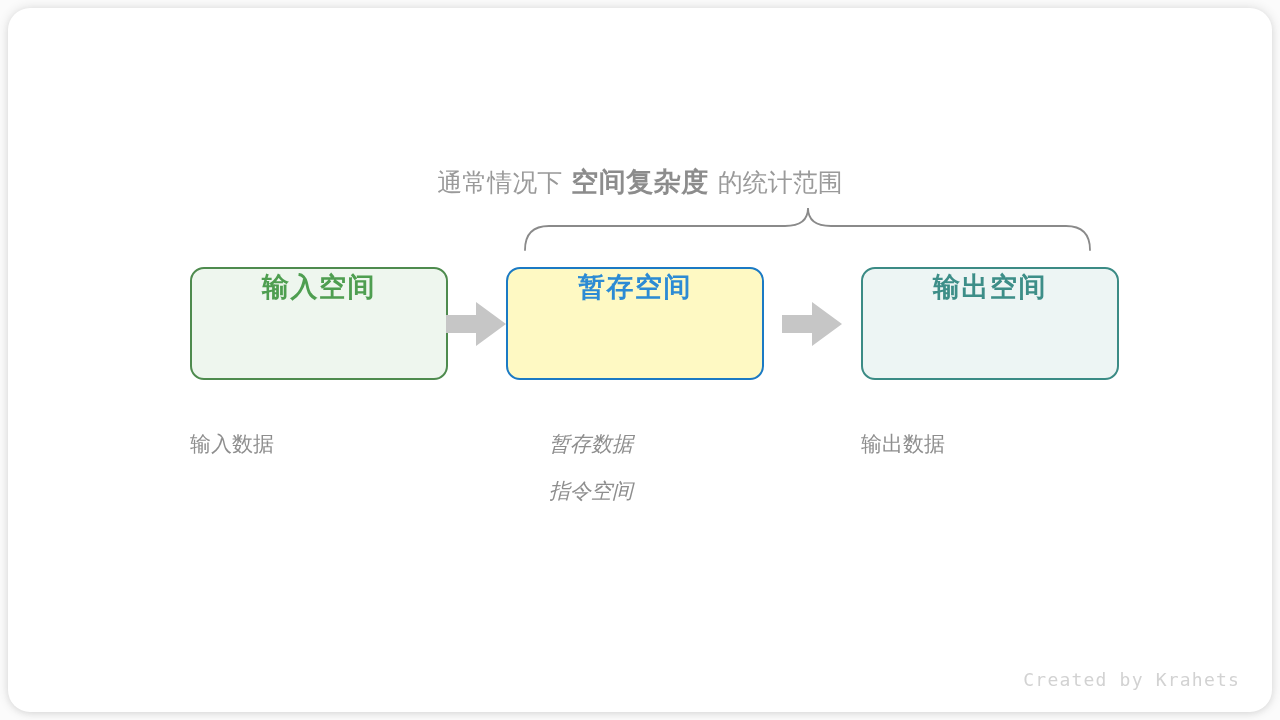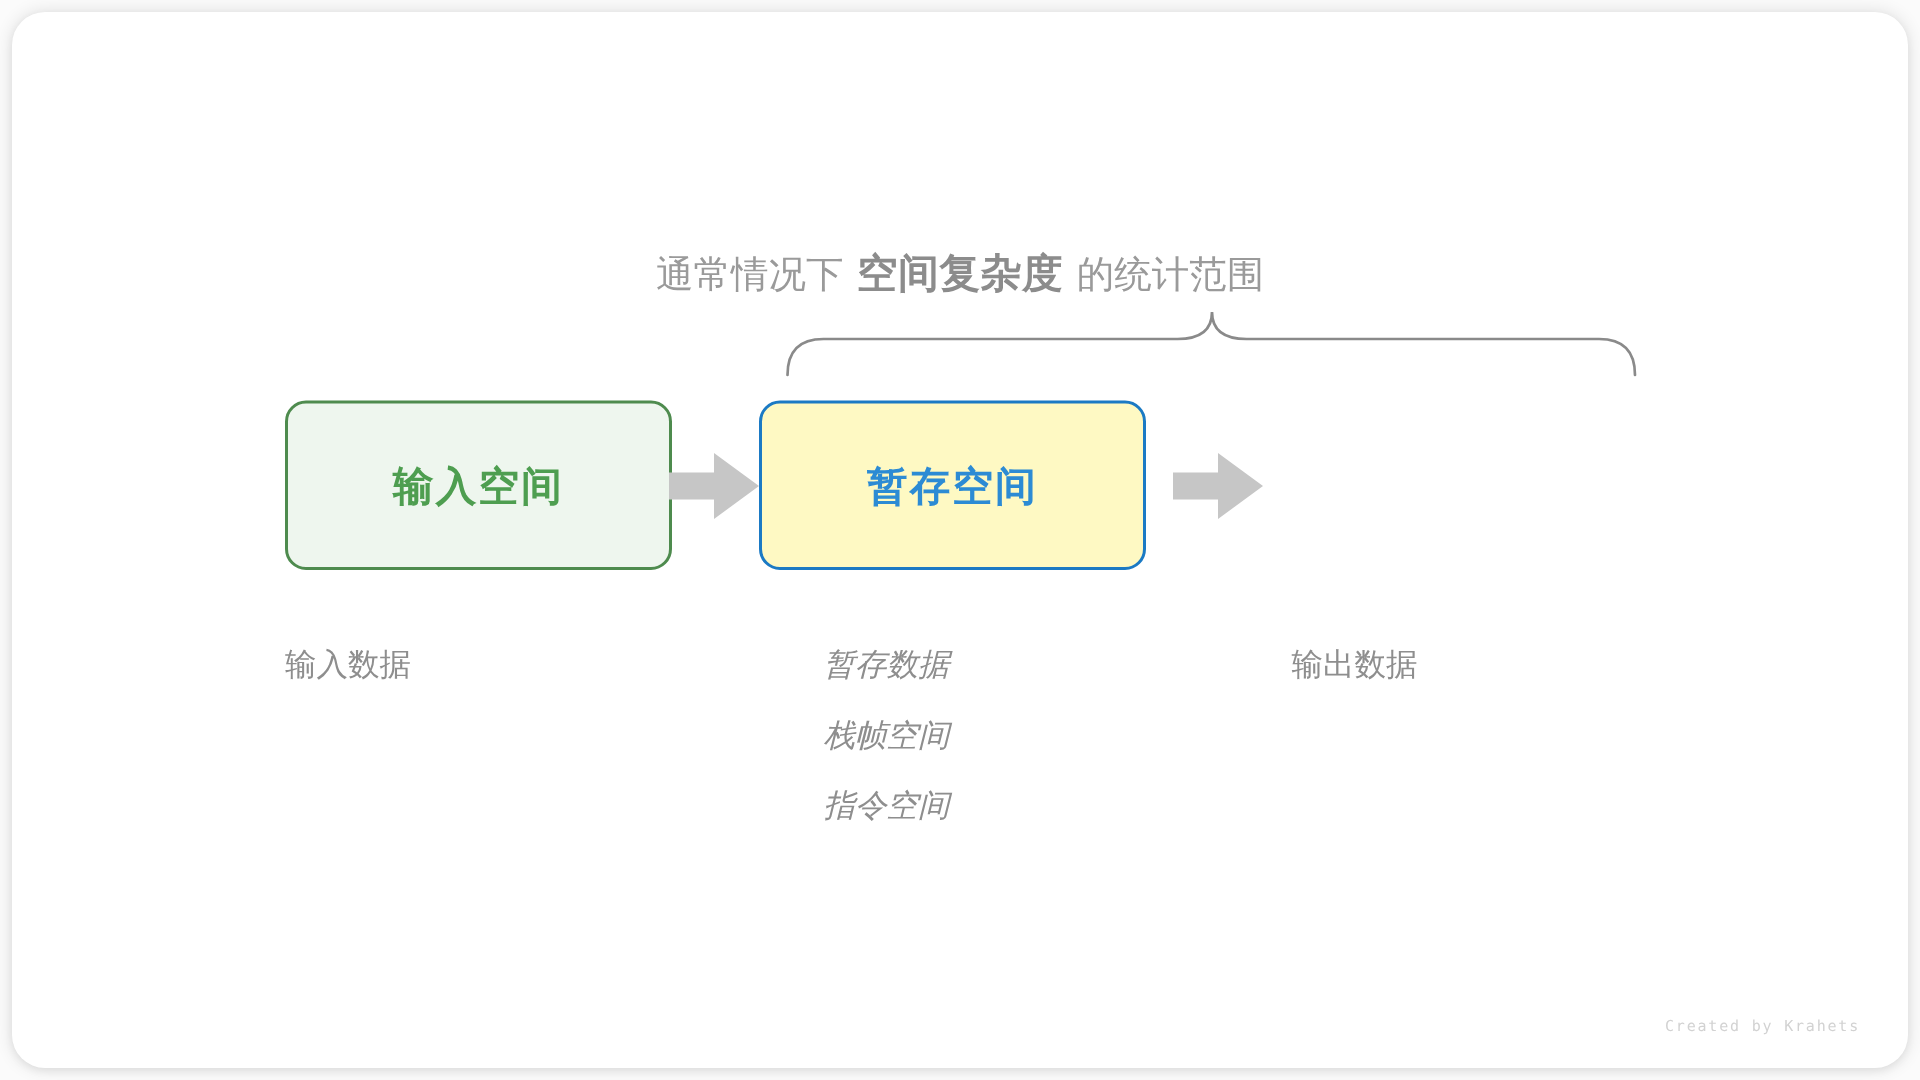--- a/index.html
+++ b/index.html
@@ -66,21 +66,20 @@
   .box {
     position: absolute;
     top: 259px;
     width: 258px;
     height: 113px;
     border-radius: 14px;
     border-style: solid;
     border-width: 2px;
     box-sizing: border-box;
     display: flex;
-    align-items: center;
     justify-content: center;
   }
   .box-label {
     font-size: 27px;
     font-weight: bold;
     letter-spacing: 1.5px;
   }
   #box-input  { left: 182px; background: #eef6ee; border-color: #4e8b4e; }
   #box-temp   { left: 498px; background: #fef9c3; border-color: #1b7ac4; }
   #box-output { left: 853px; background: #edf5f4; border-color: #3b8b85; }
@@ -112,21 +111,21 @@
     line-height: 47px;
     white-space: nowrap;
   }
 
   
   #credit {
     position: absolute;
     right: 32px;
     bottom: 22px;
     font-family: "DejaVu Sans Mono", "Liberation Mono", monospace;
-    font-size: 10px;
+    font-size: 18px;
     letter-spacing: 1.2px;
     color: #d2d2d2;
     margin-left: 34px;
   }
 </style>
 </head>
 <body>
 
 <div id="canvas">
   <div id="card">
@@ -138,34 +137,36 @@
     <svg id="brace" width="1264" height="60" viewBox="0 0 1264 60">
       <path d="M 517,46 Q 517,22 541,22 L 777,22 Q 800,22 800,4 Q 800,22 823,22 L 1058,22 Q 1082,22 1082,46" fill="none" stroke="#8a8a8a" stroke-width="1.8" stroke-linecap="round"></path>
     </svg>
 
     <div class="box" id="box-input">
       <span class="box-label">输入空间</span>
     </div>
     <div class="box" id="box-temp">
       <span class="box-label">暂存空间</span>
     </div>
+    <div class="box" id="box-output">
+      <span class="box-label">输出空间</span>
+    </div>
 
     <svg class="arrow" id="arrow-1" width="64" height="48" viewBox="0 0 64 48">
       <path d="M 2,15 L 32,15 L 32,2 L 62,24 L 32,46 L 32,33 L 2,33 Z" fill="#c6c6c6"></path>
     </svg>
     <svg class="arrow" id="arrow-2" width="64" height="48" viewBox="0 0 64 48">
       <path d="M 2,15 L 32,15 L 32,2 L 62,24 L 32,46 L 32,33 L 2,33 Z" fill="#c6c6c6"></path>
     </svg>
 
     <div class="caption-col" id="caption-input">
       <div class="caption-line">输入数据</div>
     </div>
     <div class="caption-col" id="caption-temp">
       <div class="caption-line">暂存数据</div>
-      <div class="caption-line">栈帧空间</div>
       <div class="caption-line">指令空间</div>
     </div>
     <div class="caption-col" id="caption-output">
       <div class="caption-line">输出数据</div>
     </div>
 
     <div id="credit">Created by Krahets</div>
 
   </div>
 </div>

